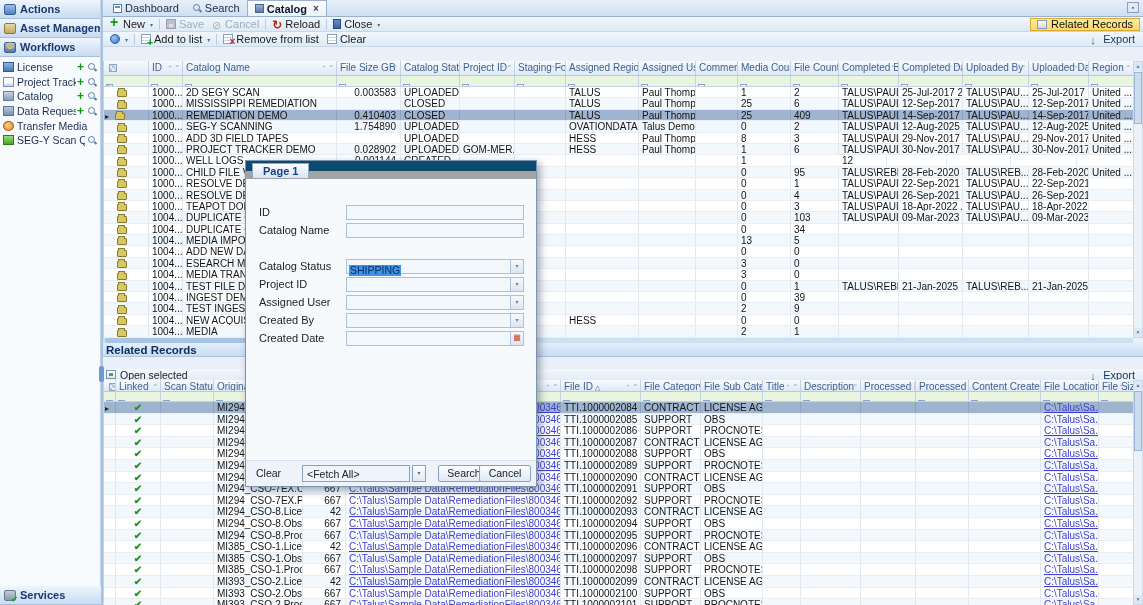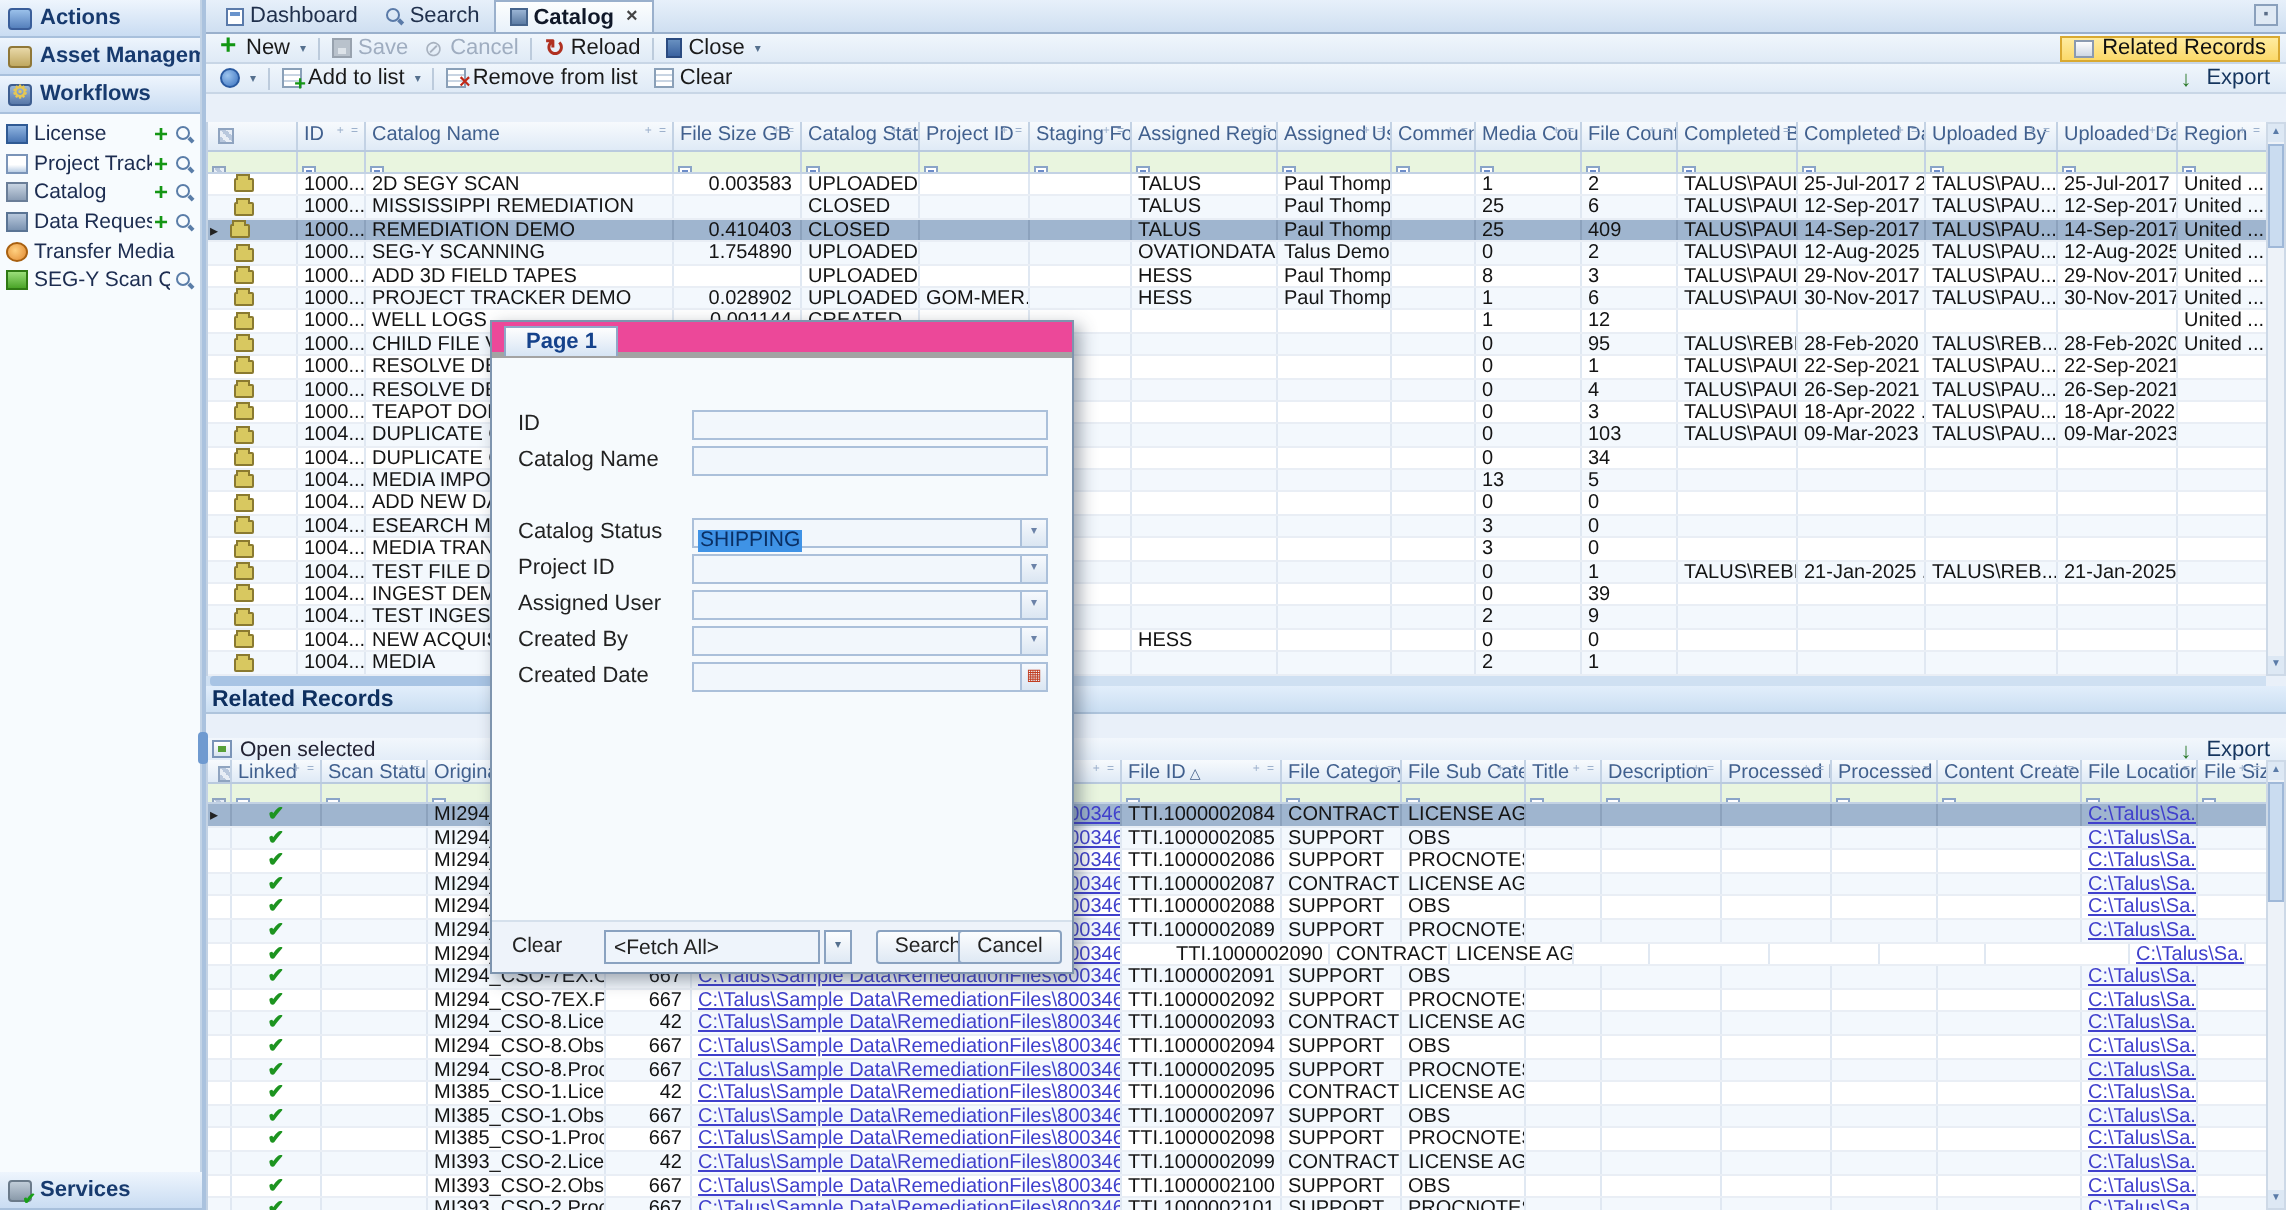--- a/index.html
+++ b/index.html
@@ -125,21 +125,21 @@
   .rrtabs{position:absolute;left:103px;top:357px;width:1040px;height:12px;background:#e6eff9;border-bottom:1px solid #aec4dc;display:flex;align-items:flex-end;padding-left:3px}
   .rrtab{padding:0 7px;font-size:10.5px;color:#22304a;height:12px;line-height:12px;white-space:nowrap}
   .rrtab.active{background:#ffffff;border:1px solid #9ab0cc;border-bottom:none;font-weight:bold}
   .rrtb{position:absolute;left:103px;top:369px;width:1040px;height:11px;background:linear-gradient(#f2f7fc,#e3edf8);display:flex;align-items:center;padding-left:3px;font-size:10.5px;color:#223}
   .ic-open{width:10px;height:9px;border:1px solid #7a94b8;background:linear-gradient(#ffffff,#d8e4f0);position:relative;margin-right:4px;flex:none}
   .ic-open::after{content:'';position:absolute;left:2px;top:2px;width:4px;height:3px;background:#58a038}
 
   
   .dialog{position:absolute;left:245px;top:160px;width:292px;height:327px;background:#f6fafd;border:1px solid #7e94ae;box-shadow:3px 3px 8px rgba(50,62,80,.45);z-index:50}
   .dtitle{height:20px;background:linear-gradient(#f4f8fd,#dde9f6);border-bottom:1px solid #b8c8dc;font-size:11px;color:#222;padding:3px 8px 0}
-  .dtabs{height:18px;background:#ec4899;border-bottom:3px solid #a3a3a3}
+  .dtabs{height:18px;background:#0c4a6e;border-bottom:8px solid #a3a3a3}
   .dtab{display:inline-block;margin-left:6px;margin-top:1px;padding:1px 10px 0;background:linear-gradient(#fefefe,#d6e4f4);border:1px solid #8fa8c8;border-bottom:none;font-weight:bold;color:#15428b;font-size:11px;height:15px}
   .drow{position:absolute;left:0;right:0;height:16px}
   .dlabel{position:absolute;left:13px;top:1px;font-size:11px;color:#222}
   .dinput{position:absolute;left:100px;right:12px;height:15px;background:#f2f7fc;border:1px solid #abc0da}
   .ddbtn{position:absolute;right:0px;top:0px;width:13px;height:13px;background:linear-gradient(#f6f9fd,#dbe6f2);border-left:1px solid #abc0da;color:#6b82a8;font-size:6px;text-align:center;line-height:12px}
   .calbtn{position:absolute;right:0;top:0;width:13px;height:13px;background:linear-gradient(#f6f9fd,#dbe6f2);border-left:1px solid #abc0da;color:#c13d20;font-size:8px;text-align:center;line-height:12px}
   .selval{background:#3f93e6;color:#0a2f63;font-size:10.5px;padding:0 1px;display:inline-block;margin:1px 0 0 2px;line-height:11px}
   .dfoot{position:absolute;left:0;right:0;bottom:0;height:26px;border-top:1px solid #d5e0ec;background:#eef3fa}
   .dclear{position:absolute;left:10px;top:6px;font-size:10.5px;color:#222}
   .dcombo{position:absolute;left:56px;top:4px;width:108px;height:17px;background:#eef4fb;border:1px solid #8aa2c0;font-size:10.5px;color:#222;padding:2px 0 0 4px}
@@ -440,21 +440,21 @@
           <div class="gcell t-cell" style="width: 34px;">1000...</div>
           <div class="gcell t-cell" style="width: 154px;">WELL LOGS</div>
           <div class="gcell t-num" style="width: 64px;">0.001144</div>
           <div class="gcell t-cell" style="width: 59px;">CREATED</div>
           <div class="gcell t-cell" style="width: 55px;"></div>
           <div class="gcell t-cell" style="width: 51px;"></div>
           <div class="gcell t-cell" style="width: 73px;"></div>
           <div class="gcell t-cell" style="width: 57px;"></div>
           <div class="gcell t-cell" style="width: 42px;"></div>
           <div class="gcell t-cell" style="width: 53px;">1</div>
-          <div class="gcell t-cell" style="width: 48px;">12</div>
+          <div class="gcell t-cell" style="width: 48px; margin-left: 48px;">12</div>
           <div class="gcell t-cell" style="width: 60px;"></div>
           <div class="gcell t-cell" style="width: 64px;"></div>
           <div class="gcell t-cell" style="width: 66px;"></div>
           <div class="gcell t-cell" style="width: 60px;"></div>
           <div class="gcell t-cell" style="width: 45px;">United ...</div>
         </div>
         <div class="grow alt">
           <div class="gcell t-rowind" style="width: 45px;"><span class="fold"></span></div>
           <div class="gcell t-cell" style="width: 34px;">1000...</div>
           <div class="gcell t-cell" style="width: 154px;">CHILD FILE VISIBILITY</div>
@@ -905,21 +905,21 @@
           <div class="gcell t-link" style="width: 58px;"><span class="lnk">C:\Talus\Sa...</span></div>
           <div class="gcell t-cell" style="width: 35px;"></div>
         </div>
         <div class="grow">
           <div class="gcell t-ind" style="width: 12px;"></div>
           <div class="gcell t-check" style="width: 45px;"><span class="chk">✔</span></div>
           <div class="gcell t-cell" style="width: 53px;"></div>
           <div class="gcell t-cell" style="width: 89px;">MI294_CSO</div>
           <div class="gcell t-num" style="width: 43px;"></div>
           <div class="gcell t-link" style="width: 215px;"><span class="lnk">C:\Talus\Sample Data\RemediationFiles\80034672\...</span></div>
-          <div class="gcell t-cell" style="width: 80px; margin-left: 24px;">TTI.1000002090</div>
+          <div class="gcell t-cell" style="width: 80px;">TTI.1000002090</div>
           <div class="gcell t-cell" style="width: 60px;">CONTRACT</div>
           <div class="gcell t-cell" style="width: 62px;">LICENSE AGR...</div>
           <div class="gcell t-cell" style="width: 38px;"></div>
           <div class="gcell t-cell" style="width: 60px;"></div>
           <div class="gcell t-cell" style="width: 55px;"></div>
           <div class="gcell t-cell" style="width: 53px;"></div>
           <div class="gcell t-cell" style="width: 72px;"></div>
           <div class="gcell t-link" style="width: 58px;"><span class="lnk">C:\Talus\Sa...</span></div>
           <div class="gcell t-cell" style="width: 35px;"></div>
         </div>

